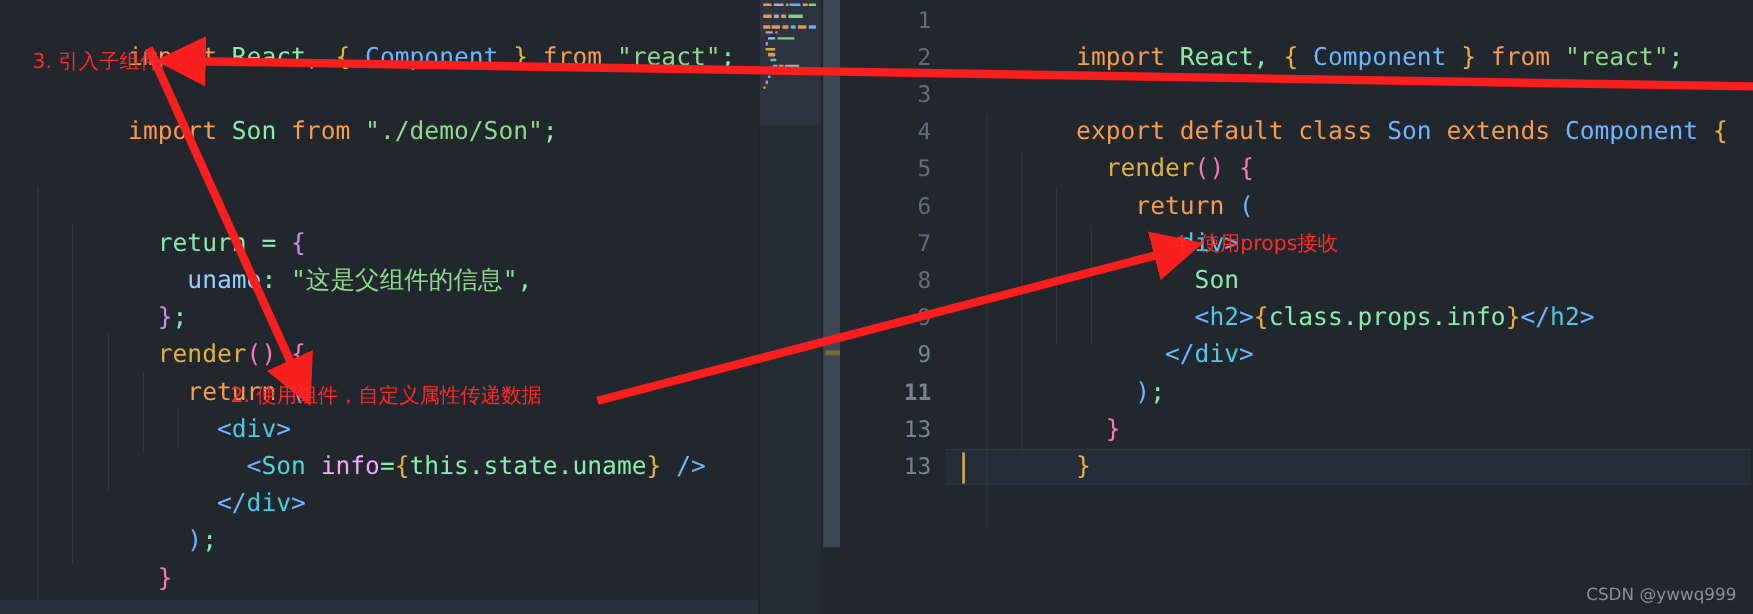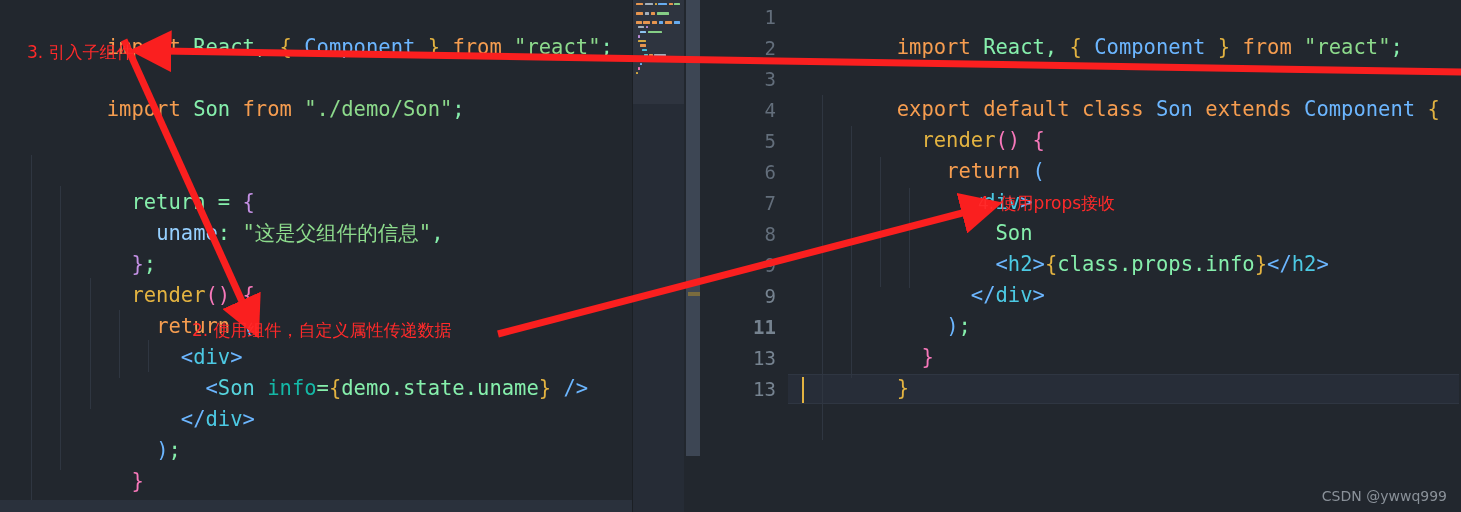--- a/index.html
+++ b/index.html
@@ -46,21 +46,21 @@
   .pln  { color:#86efac; }  
   .cls  { color:#6cb6ff; }  
   .str  { color:#8ddb8c; }  
   .br1  { color:#e3b341; }  
   .br2  { color:#c490e4; }  
   .br3  { color:#6cb6ff; }  
   .br4  { color:#f778ba; }  
   .tag  { color:#6cb6ff; }  
   .tagn { color:#4cc9e3; }  
   .comp { color:#56d4dd; }  
-  .attr { color:#14b8a6; }  
+  .attr { color:#f0abfc; }  
   .prop { color:#96d0ff; }
 
   
   .lnum {
     position:absolute; width:56px; text-align:right;
     font-size:19px; line-height:30.4px; height:30.4px;
     color:#636e7b; left:14px;
   }
   .lnum.wide { color:#768390; }
 
@@ -152,21 +152,21 @@
       <div class="line" style="top:250px;">
         <span class="pln">  </span><span class="br1">render</span><span class="pln"></span><span class="br4">()</span><span class="pln"> </span><span class="br4">{</span>
       </div>
       <div class="line" style="top:281px;">
         <span class="pln">    </span><span class="kw">return</span><span class="pln"> </span><span class="br3">(</span>
       </div>
       <div class="line" style="top:312px;">
         <span class="pln">      </span><span class="tag">&lt;</span><span class="tagn">div</span><span class="tag">&gt;</span>
       </div>
       <div class="line" style="top:343px;">
-        <span class="pln">        </span><span class="tag">&lt;</span><span class="comp">Son</span><span class="pln"> </span><span class="attr">info</span><span class="pln">=</span><span class="br1">{</span><span class="pln">demo.state.uname</span><span class="br1">}</span><span class="pln"> </span><span class="tag">/&gt;</span>
+        <span class="pln">        </span><span class="tag">&lt;</span><span class="comp">Son</span><span class="pln"> </span><span class="attr">info</span><span class="pln">=</span><span class="br1">{</span><span class="pln">this.state.uname</span><span class="br1">}</span><span class="pln"> </span><span class="tag">/&gt;</span>
       </div>
       <div class="line" style="top:374px;">
         <span class="pln">      </span><span class="tag">&lt;/</span><span class="tagn">div</span><span class="tag">&gt;</span>
       </div>
       <div class="line" style="top:405px;">
         <span class="pln">    </span><span class="br3">)</span><span class="pln">;</span>
       </div>
       <div class="line" style="top:436px;">
         <span class="pln">  </span><span class="br4">}</span>
       </div>

